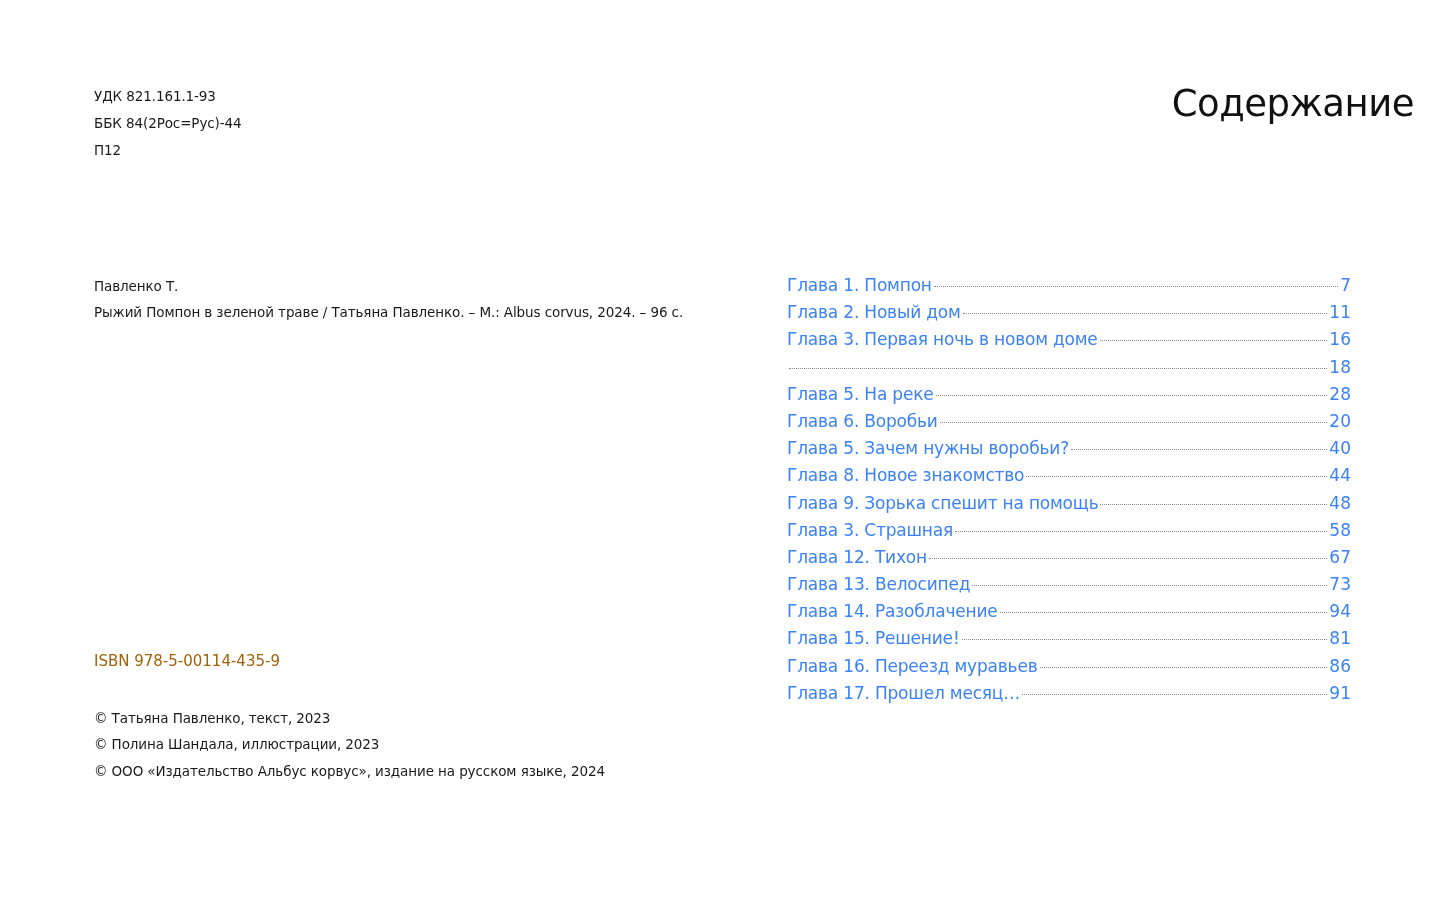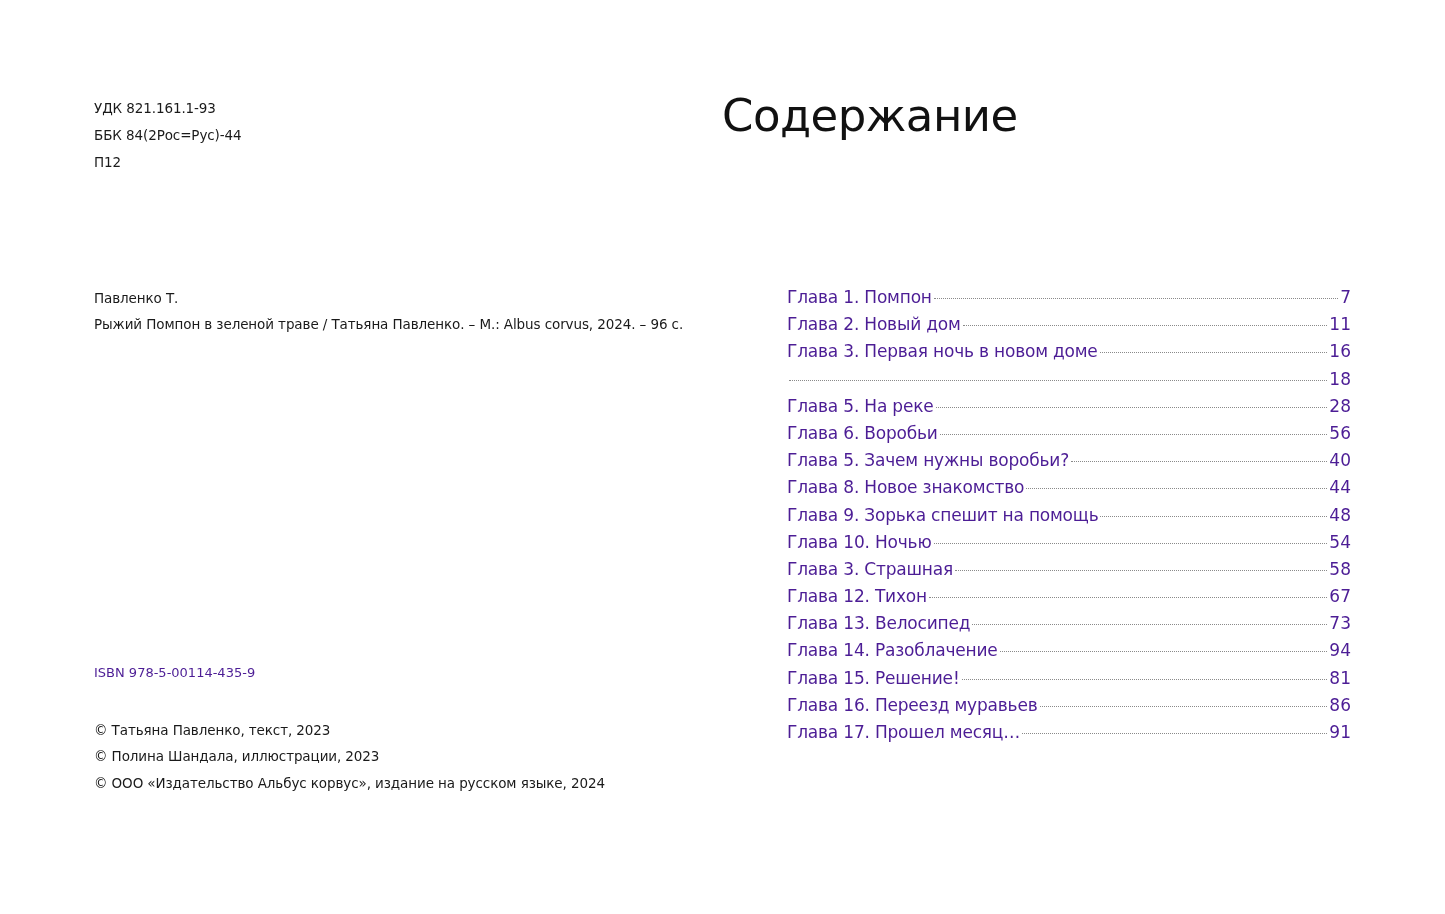--- a/index.html
+++ b/index.html
@@ -10,52 +10,52 @@
     body {
       width: 1445px;
       height: 914px;
       position: relative;
       overflow: hidden;
       color: #111111;
       font-family: "DejaVu Sans", "Liberation Sans", sans-serif;
     }
     .page {
       position: absolute;
-      top: 16px;
+      top: 4px;
       height: 802px;
     }
     .page-left { left: 0; width: 722px; }
     .page-right { left: 722px; width: 723px; }
 
     .imprint-line {
       position: absolute;
       left: 94px;
       font-size: 13.5px;
       line-height: 18px;
       white-space: nowrap;
       color: #1a1a1a;
       letter-spacing: -0.1px;
     }
     .isbn {
       position: absolute;
       left: 94px;
       top: 645px;
-      font-size: 13px;
+      font-size: 15px;
       line-height: 24px;
       white-space: nowrap;
-      color: #4c1d95;
+      color: #a16207;
     }
 
     .toc-title {
       position: absolute;
       left: 0;
       width: 692px;
       top: 74px;
-      text-align: left;
-      font-size: 45px;
+      text-align: right;
+      font-size: 37px;
       line-height: 52px;
       font-weight: normal;
       margin: 0;
       color: #111111;
       letter-spacing: -0.5px;
     }
     .toc-list {
       position: absolute;
       left: 65px;
       top: 269px;
@@ -63,21 +63,21 @@
       margin: 0;
       padding: 0;
       list-style: none;
     }
     .toc-row {
       display: flex;
       align-items: baseline;
       height: 27.2px;
       font-size: 17px;
       line-height: 24px;
-      color: #4c1d95;
+      color: #3b82f6;
       white-space: nowrap;
     }
     .toc-label { flex: 0 0 auto; letter-spacing: -0.2px; }
     .toc-leader {
       flex: 1 1 auto;
       border-bottom: 1.5px dotted #8a8a8a;
       margin: 0 2px;
       transform: translateY(-4px);
       min-width: 10px;
     }
@@ -124,41 +124,36 @@
     <span class="toc-page">18</span>
   </li>
       <li class="toc-row">
     <span class="toc-label">Глава 5. На реке</span>
     <span class="toc-leader"></span>
     <span class="toc-page">28</span>
   </li>
       <li class="toc-row">
     <span class="toc-label">Глава 6. Воробьи</span>
     <span class="toc-leader"></span>
-    <span class="toc-page">56</span>
+    <span class="toc-page">20</span>
   </li>
       <li class="toc-row">
     <span class="toc-label">Глава 5. Зачем нужны воробьи?</span>
     <span class="toc-leader"></span>
     <span class="toc-page">40</span>
   </li>
       <li class="toc-row">
     <span class="toc-label">Глава 8. Новое знакомство</span>
     <span class="toc-leader"></span>
     <span class="toc-page">44</span>
   </li>
       <li class="toc-row">
     <span class="toc-label">Глава 9. Зорька спешит на помощь</span>
     <span class="toc-leader"></span>
     <span class="toc-page">48</span>
-  </li>
-      <li class="toc-row">
-    <span class="toc-label">Глава 10. Ночью</span>
-    <span class="toc-leader"></span>
-    <span class="toc-page">54</span>
   </li>
       <li class="toc-row">
     <span class="toc-label">Глава 3. Страшная</span>
     <span class="toc-leader"></span>
     <span class="toc-page">58</span>
   </li>
       <li class="toc-row">
     <span class="toc-label">Глава 12. Тихон</span>
     <span class="toc-leader"></span>
     <span class="toc-page">67</span>

